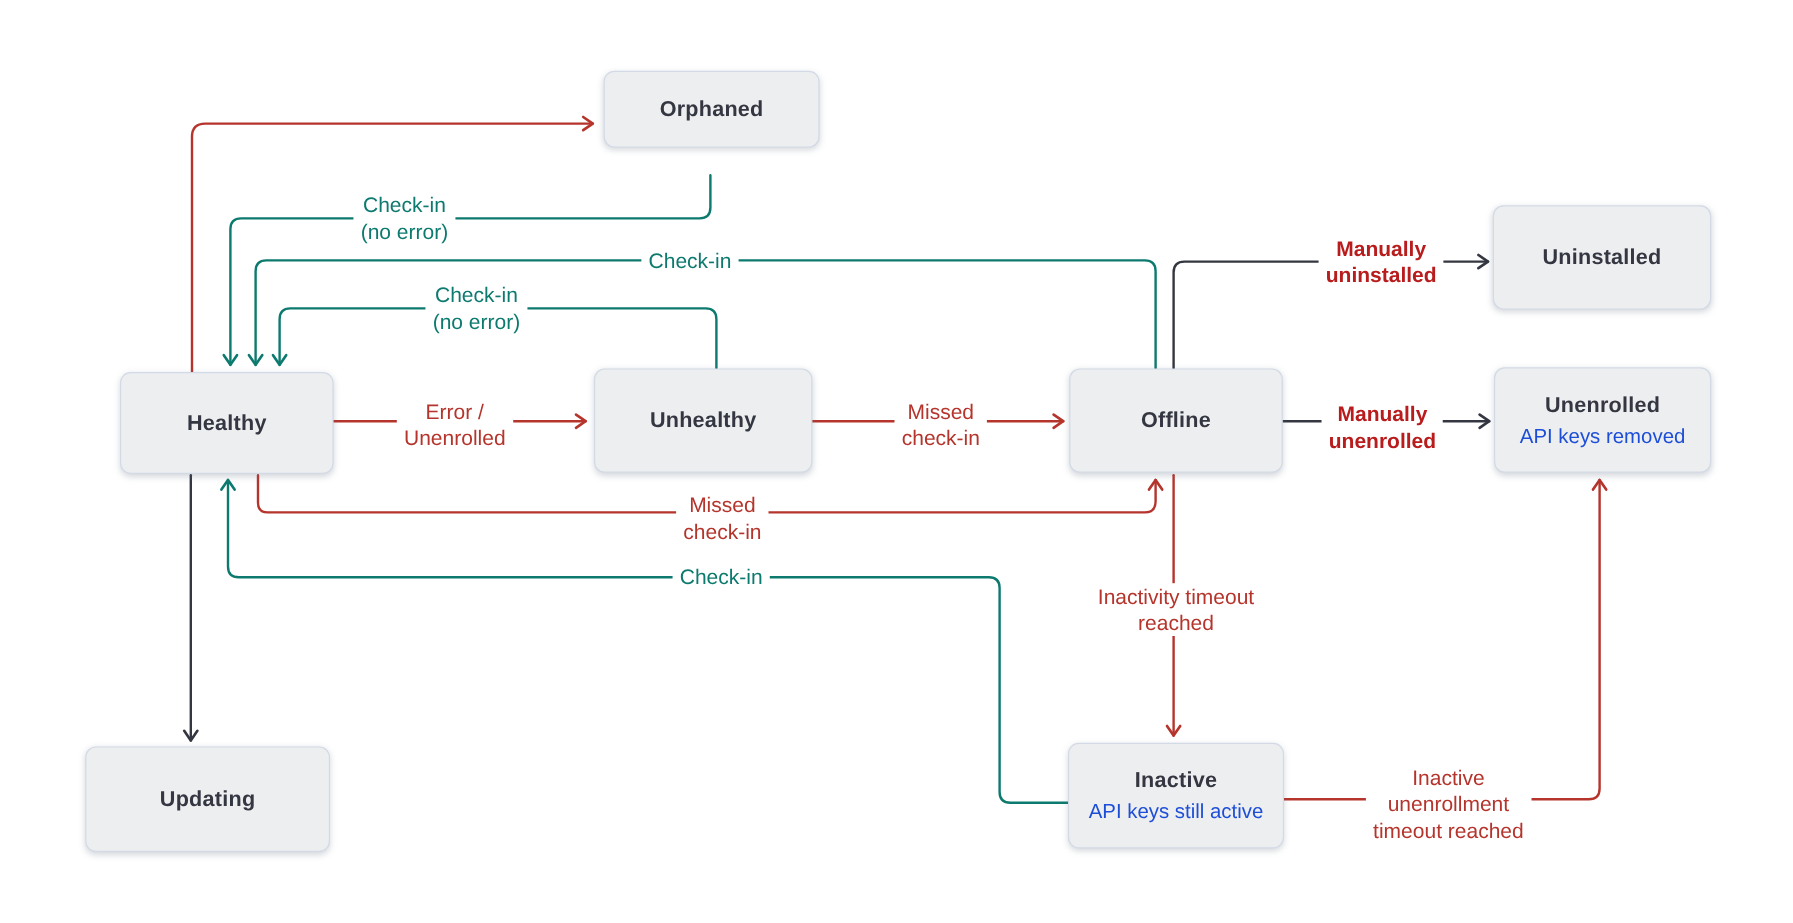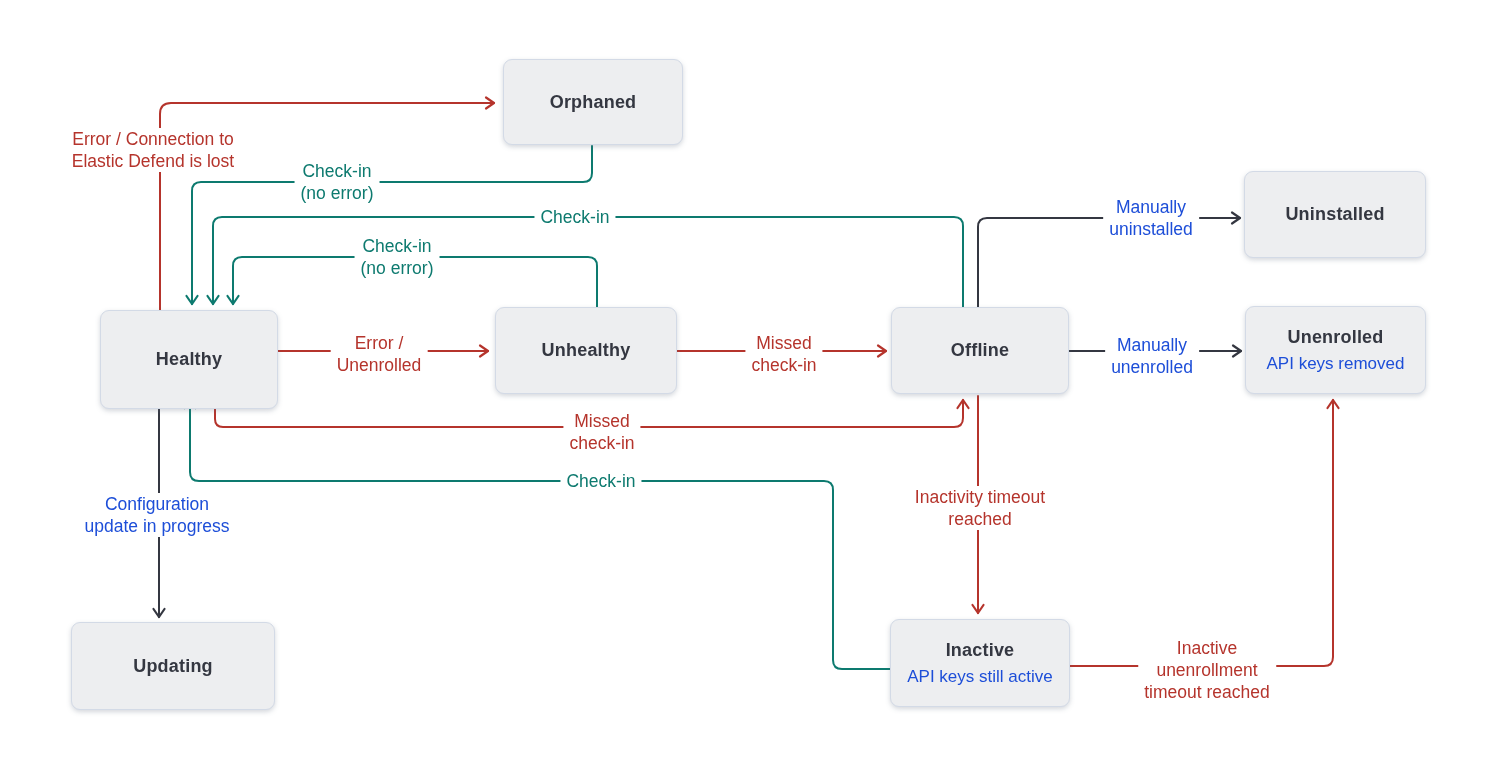--- a/index.html
+++ b/index.html
@@ -32,21 +32,21 @@
     position:absolute;
     transform:translateX(-50%);
     background:#ffffff;
     text-align:center;
     font-size:17.5px;line-height:22px;
     padding:0 6px;
     white-space:nowrap;
   }
   .error{color:#b5342c;}
   .success{color:#0d7a6f;}
-  .neutral{color:#1d4ed8;}
+  .neutral{color:#b91c1c;font-weight:bold;}
 </style>
 </head>
 <body>
 
 <div id="stage">
 
   <svg id="wires" width="1494" height="769" viewBox="0 0 1494 769">
     <defs>
       <marker id="arr-red" markerUnits="userSpaceOnUse" markerWidth="16" markerHeight="16" viewBox="0 0 16 16" refX="12" refY="8" orient="auto">
         <path d="M4,2.5 L12,8 L4,13.5" fill="none" stroke="#b5342c" stroke-width="2.2" stroke-linecap="round" stroke-linejoin="round"></path>
@@ -79,24 +79,20 @@
 
     <path d="M890,669 L842,669 Q833,669 833,660 L833,490 Q833,481 824,481 L199,481 Q190,481 190,472 L190,400" fill="none" stroke="#0d7a6f" stroke-width="2" stroke-linecap="round" marker-end="url(#arr-teal)"></path>
 
     <path d="M159,396 L159,617" fill="none" stroke="#343741" stroke-width="2" stroke-linecap="round" marker-end="url(#arr-dark)"></path>
 
     <path d="M978,396 L978,613" fill="none" stroke="#b5342c" stroke-width="2" stroke-linecap="round" marker-end="url(#arr-red)"></path>
 
     <path d="M1070,666 L1324,666 Q1333,666 1333,657 L1333,400" fill="none" stroke="#b5342c" stroke-width="2" stroke-linecap="round" marker-end="url(#arr-red)"></path>
   </svg>
 
-  <div class="edge-label error" style="left:153px;top:128px">
-    <div>Error / Connection to</div>
-    <div>Elastic Defend is lost</div>
-  </div>
 
   <div class="edge-label success" style="left:337px;top:160px">
     <div>Check-in</div>
     <div>(no error)</div>
   </div>
 
   <div class="edge-label success" style="left:575px;top:206px">
     <div>Check-in</div>
   </div>
 
@@ -127,45 +123,41 @@
 
   <div class="edge-label error" style="left:602px;top:410px">
     <div>Missed</div>
     <div>check-in</div>
   </div>
 
   <div class="edge-label success" style="left:601px;top:470px">
     <div>Check-in</div>
   </div>
 
-  <div class="edge-label neutral" style="left:157px;top:493px">
-    <div>Configuration</div>
-    <div>update in progress</div>
-  </div>
 
   <div class="edge-label error" style="left:980px;top:486px">
     <div>Inactivity timeout</div>
     <div>reached</div>
   </div>
 
   <div class="edge-label error" style="left:1207px;top:637px">
     <div>Inactive</div>
     <div>unenrollment</div>
     <div>timeout reached</div>
   </div>
 
-  <div class="node" style="left:503px;top:59px;width:180px;height:86px">
+  <div class="node" style="left:503px;top:59px;width:180px;height:64px">
     <div class="node-title">Orphaned</div>
   </div>
 
   <div class="node" style="left:1244px;top:171px;width:182px;height:87px">
     <div class="node-title">Uninstalled</div>
   </div>
 
-  <div class="node" style="left:100px;top:310px;width:178px;height:99px">
+  <div class="node" style="left:100px;top:310px;width:178px;height:85px">
     <div class="node-title">Healthy</div>
   </div>
 
   <div class="node" style="left:495px;top:307px;width:182px;height:87px">
     <div class="node-title">Unhealthy</div>
   </div>
 
   <div class="node" style="left:891px;top:307px;width:178px;height:87px">
     <div class="node-title">Offline</div>
   </div>

